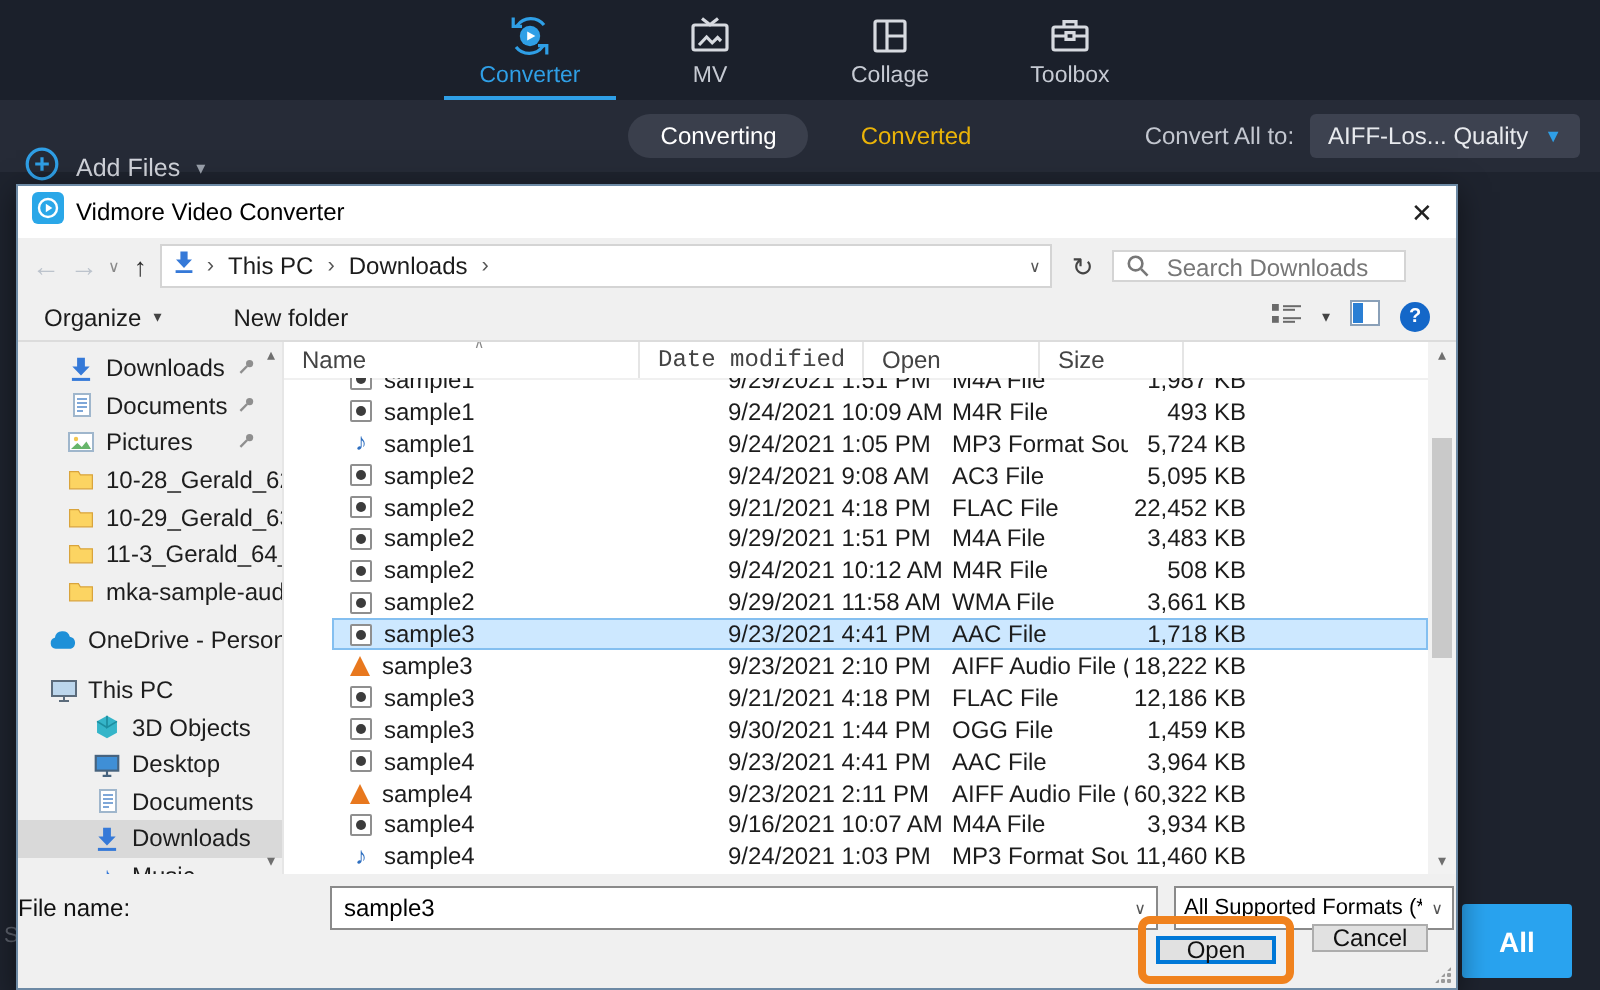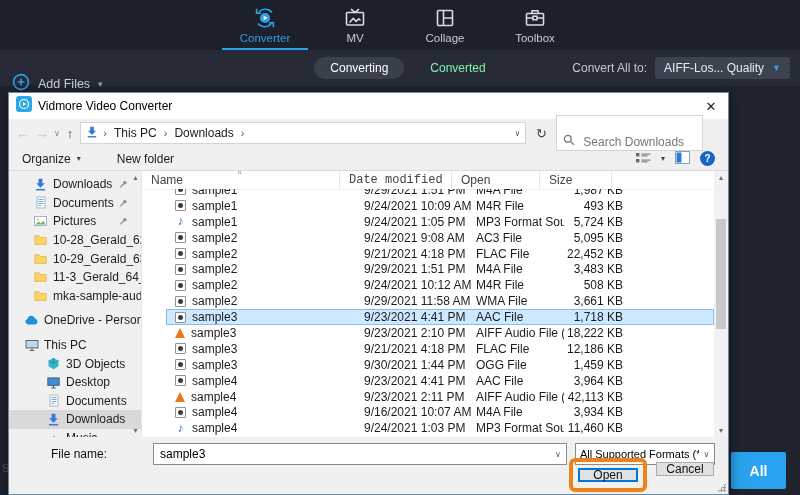--- a/index.html
+++ b/index.html
@@ -14,21 +14,21 @@
   .tab .tlabel{font-size:11.5px;color:#c6cad3;margin-top:2px;}
   .tab.active{border-bottom:2px solid #2f9fe6;}
   .tab.active .tlabel{color:#2f9fe6;}
 
   .subbar{position:absolute;top:50px;left:0;width:800px;height:36px;background:#262b37;}
   .addfiles{position:absolute;left:12px;top:16px;height:36px;display:flex;align-items:center;gap:8px;cursor:pointer;}
   .addfiles .af-label{color:#d0d3da;font-size:12.5px;}
   .addfiles .af-caret{color:#9aa0ab;font-size:9px;}
   .sub-center{position:absolute;left:0;right:0;top:0;height:36px;display:flex;align-items:center;justify-content:center;gap:26px;}
   .pill{background:#3a3f4c;border-radius:11px;padding:4px 16px;color:#fff;font-size:12px;cursor:pointer;}
-  .sub-converted{color:#86efac;font-size:12px;cursor:pointer;}
+  .sub-converted{color:#eab308;font-size:12px;cursor:pointer;}
   .sub-right{position:absolute;right:10px;top:0;height:36px;display:flex;align-items:center;gap:8px;}
   .car-label{color:#c3c7d0;font-size:12px;}
   .quality-dd{background:#3d4250;border-radius:3px;padding:4px 9px;display:flex;align-items:center;gap:8px;cursor:pointer;}
   .quality-dd .qv{color:#e8eaee;font-size:12px;}
   .quality-dd .qc{color:#2f9fe6;font-size:9px;}
 
   .convert-all-btn{position:absolute;left:731px;top:452px;width:55px;height:37px;background:#29a3ef;
     color:#fff;font-size:14px;font-weight:bold;display:flex;align-items:center;justify-content:center;border-radius:2px;cursor:pointer;}
   .edge-text{position:absolute;left:2px;top:462px;color:#5d626d;font-size:11px;}
 
@@ -43,21 +43,21 @@
   .dlg-nav{height:28px;display:flex;align-items:center;padding:0 7px;gap:5px;}
   .nav-arrow{font-size:14px;line-height:1;}
   .nav-back,.nav-fwd{color:#bcc3cc;cursor:pointer;}
   .nav-hist{color:#8a8a8a;font-size:8px;cursor:pointer;}
   .nav-up{color:#2b2b2b;cursor:pointer;font-size:13px;margin:0 2px;}
   .addr{height:22px;background:#fff;border:1px solid #d4d4d4;display:flex;align-items:center;padding:0 5px;width:446px;box-sizing:border-box;cursor:text;}
   .addr .crumb{font-size:12px;color:#1c1c1c;padding:0 2px;cursor:pointer;}
   .addr .bc-sep{font-size:11px;color:#555;padding:0 5px;cursor:pointer;}
   .addr .addr-dd{margin-left:auto;color:#555;font-size:8px;cursor:pointer;}
   .nav-refresh{width:20px;text-align:center;color:#444;font-size:13px;cursor:pointer;}
-  .searchbox{height:36px;background:#fff;border:1px solid #d4d4d4;display:flex;align-items:flex-end;
+  .searchbox{height:16px;background:#fff;border:1px solid #d4d4d4;display:flex;align-items:flex-start;
     padding:0 6px;gap:6px;width:147px;box-sizing:border-box;}
   .searchbox input{border:0;outline:0;width:110px;font-size:12px;color:#444;font-family:"Liberation Sans",sans-serif;background:transparent;}
   .searchbox input::placeholder{color:#777;}
 
   .dlg-toolbar{height:23px;display:flex;align-items:center;padding:0 13px;border-bottom:1px solid #dcdcdc;}
   .tb-item{font-size:12px;color:#1c1c1c;display:flex;align-items:center;gap:6px;cursor:pointer;}
   .tb-item .tb-caret{font-size:8px;color:#444;}
   .tb-sp{width:36px;}
   .tb-right{margin-left:auto;display:flex;align-items:center;gap:10px;}
   .view-caret{font-size:8px;color:#444;cursor:pointer;}
@@ -97,21 +97,21 @@
   .fi-media{width:11px;height:11px;border:1px solid #8f8f8f;background:#fff;display:inline-flex;align-items:center;justify-content:center;border-radius:1px;flex:none;box-sizing:border-box;}
   .fi-dot{width:5px;height:5px;border-radius:50%;background:#3c3c3c;}
   .fi-note{color:#2e6fc0;font-size:12px;line-height:11px;width:11px;display:inline-block;text-align:center;flex:none;}
   .fi-vlc{width:0;height:0;border-left:5px solid transparent;border-right:5px solid transparent;border-bottom:10px solid #e8781e;display:inline-block;flex:none;}
   .fl-scroll{position:absolute;right:0;top:0;bottom:0;width:14px;background:#f2f2f2;display:flex;flex-direction:column;align-items:center;justify-content:space-between;padding:2px 0;box-sizing:border-box;}
   .fl-thumb{position:absolute;right:2px;top:48px;width:10px;height:110px;background:#c9c9c9;}
 
   
   .dlg-footer{position:absolute;left:0;right:0;bottom:0;height:57px;background:#f0f0f0;}
   .fn-row{position:absolute;top:6px;left:0;right:0;height:22px;display:flex;align-items:center;}
-  .fn-label{width:140px;text-align:center;padding-right:4px;font-size:12px;color:#111;flex:none;}
+  .fn-label{width:140px;text-align:left;padding-right:16px;font-size:12px;color:#111;flex:none;}
   .fn-combo{width:414px;height:22px;background:#fff;border:1px solid #8a8a8a;box-sizing:border-box;display:flex;align-items:center;flex:none;}
   .fn-combo input{flex:1;border:0;outline:0;font-size:12px;padding:0 6px;font-family:"Liberation Sans",sans-serif;color:#000;background:transparent;}
   .fn-combo .combo-caret{width:16px;text-align:center;color:#555;font-size:8px;cursor:pointer;}
   .fmt-dd{margin-left:8px;width:140px;height:22px;background:#fff;border:1px solid #8a8a8a;box-sizing:border-box;
     display:flex;align-items:center;cursor:pointer;flex:none;}
   .fmt-dd .fmt-text{flex:1;font-size:11px;color:#000;padding-left:4px;white-space:nowrap;overflow:hidden;}
   .fmt-dd .combo-caret{width:15px;text-align:center;color:#555;font-size:8px;}
   .open-annotation{position:absolute;left:560px;top:21px;width:70px;height:26px;border:4px solid #f0821e;border-radius:6px;
     display:flex;align-items:center;justify-content:center;}
   .btn{height:14px;background:#e1e1e1;font-size:12px;display:flex;align-items:center;justify-content:center;cursor:pointer;box-sizing:border-box;}
@@ -414,21 +414,21 @@
           </div>
         <div class="sb-scroll">
           <span class="scroll-glyph">▴</span>
           <span class="scroll-glyph">▾</span>
         </div>
       </div>
 
       <div class="filelist">
         <div class="fl-header">
           <span class="sort-glyph">∧</span>
-        <span class="fl-hcell" style="width: 198px;">Name</span>
+        <span class="fl-hcell" style="width: 178px;">Name</span>
             <span class="fl-hcell" style="width: 112px; font-family: Liberation Mono, monospace;">Date modified</span>
             <span class="fl-hcell" style="width: 88px;">Open</span>
             <span class="fl-hcell" style="width: 72px;">Size</span>
           </div>
         <div class="fl-rows-viewport">
           <div class="fl-rows">
               <div class="fl-row">
                 <span class="fc fc-name">
                   <span class="fi-media">
                     <span class="fi-dot"></span>
@@ -567,21 +567,21 @@
                 <span class="fc fc-type">AAC File</span>
                 <span class="fc fc-size">3,964 KB</span>
               </div>
               <div class="fl-row">
                 <span class="fc fc-name">
                   <span class="fi-vlc"></span>
                   <span>sample4</span>
                 </span>
                 <span class="fc fc-date">9/23/2021 2:11 PM</span>
                 <span class="fc fc-type">AIFF Audio File (V...</span>
-                <span class="fc fc-size">42,113 KB</span>
+                <span class="fc fc-size">60,322 KB</span>
               </div>
               <div class="fl-row">
                 <span class="fc fc-name">
                   <span class="fi-media">
                     <span class="fi-dot"></span>
                   </span>
                   <span>sample4</span>
                 </span>
                 <span class="fc fc-date">9/16/2021 10:07 AM</span>
                 <span class="fc fc-type">M4A File</span>

